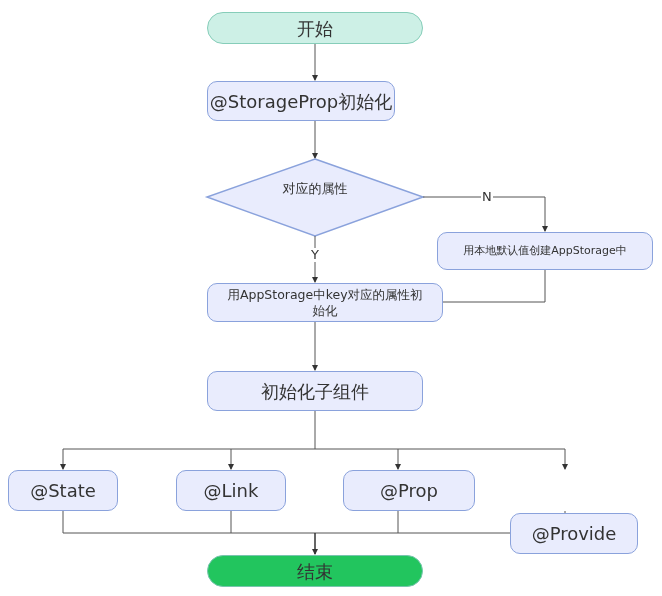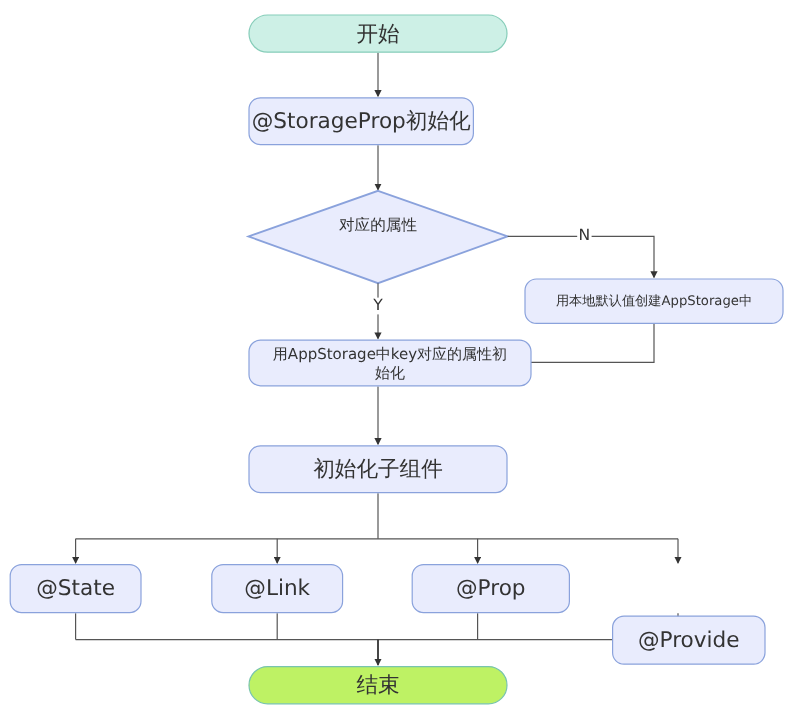--- a/index.html
+++ b/index.html
@@ -3,21 +3,21 @@
   <meta charset="utf-8">
   <style>
     html, body { margin: 0; padding: 0; background: #ffffff; }
     body { width: 662px; height: 596px; position: relative; overflow: hidden;
            font-family: "DejaVu Sans", "Liberation Sans", sans-serif; }
     svg.edges { position: absolute; left: 0; top: 0; }
     .node { position: absolute; box-sizing: border-box; display: flex; align-items: center;
             justify-content: center; text-align: center; color: #333333; font-size: 18px;
             line-height: 17px; }
     .terminal { border-radius: 17px; border: 1.5px solid #86cdb9; background: #cdf0e6; }
-    .terminal.end { background: #bef264; border-color: #78c4ae; }
+    .terminal.end { background: #22c55e; border-color: #78c4ae; }
     .process { border-radius: 10px; border: 1.5px solid #8aa2dc; background: #e9ecfd; }
     .label { position: absolute; font-size: 13px; color: #333333; background: #ffffff; padding: 0 1px; line-height: 14px; }
     .diamond-text { position: absolute; text-align: center; font-size: 13px; color: #333333; line-height: 17px; }
   </style>
 </head>
 <body>
 
 <svg class="edges" width="662" height="596">
   <defs>
     <marker id="arrow" markerWidth="6" markerHeight="6" refX="5" refY="3" orient="auto" markerUnits="userSpaceOnUse">

